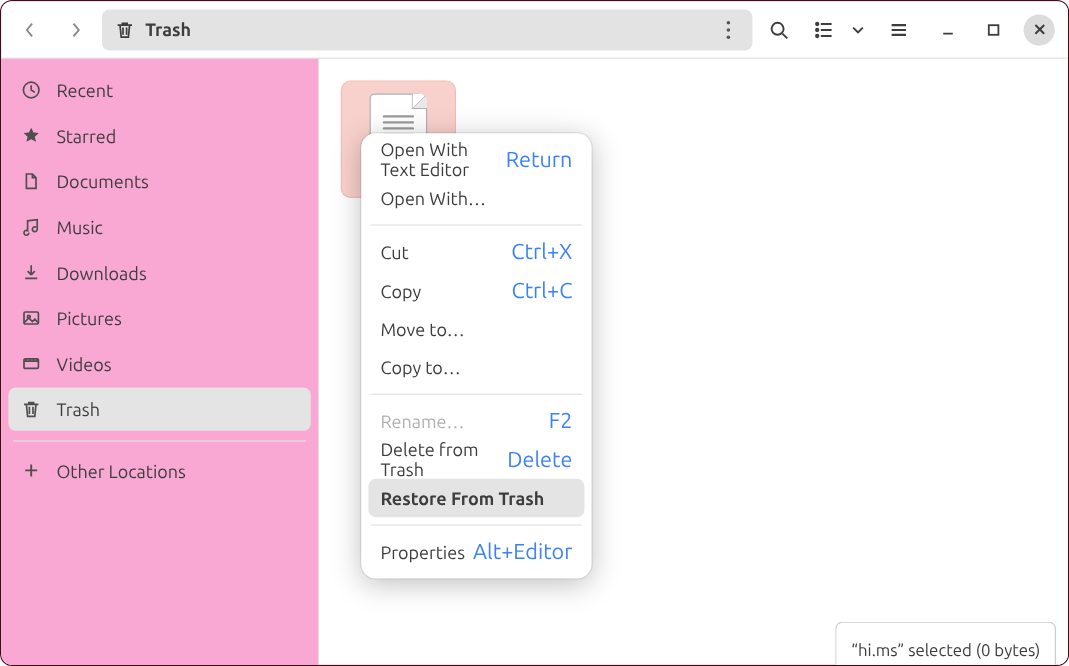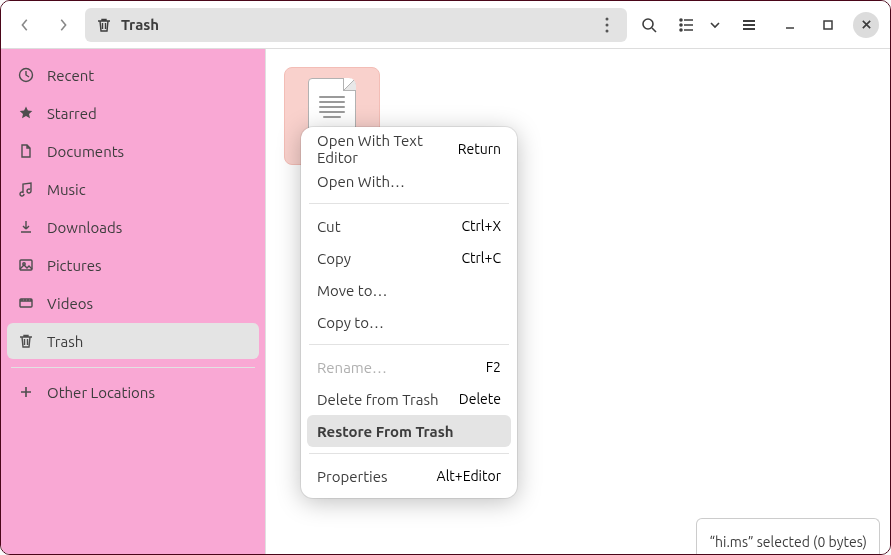--- a/index.html
+++ b/index.html
@@ -165,43 +165,42 @@
       border-top-right-radius:7px;
     }
     .file-line { width:26px; height:2px; background:#9a9a9a; border-radius:2px;}
     .file-label { font-size:14px; color:#3d3d3d; }
     
     
     .ctx-menu {
       position:absolute;
       left:300px;
       top:110px;
-      width:216px;
+      width:192px;
       background:#fff;
       border-radius:12px;
       box-shadow: 0 4px 24px rgba(0,0,0,0.25), 0 0 0 1px rgba(0,0,0,0.08);
       padding:6px;
       display:flex;
       flex-direction:column;
-      margin-top:16px;
     }
     .ctx-item {
       height:32px;
       display:flex;
       align-items:center;
       padding:0 10px;
       font-size:15px;
       color:#3d3d3d;
       border-radius:6px;
       justify-content:space-between;
       cursor:pointer;
     }
     .ctx-item.disabled { color:#b0b0b0;gap:42px; }
     .ctx-item.hover { background:#e4e4e4;font-weight:bold; }
-    .ctx-accel { color:#000000; font-size:14px; }
+    .ctx-accel { color:#3b82f6; font-size:18px; }
     .ctx-sep { height:1px; background:#e2e2e2; margin:6px 2px; }
     
     
     .status-bubble {
       position:absolute;
       right:10px;
       bottom:-2px;
       background:#fff;
       border:1px solid #ccc;
       border-bottom:none;

